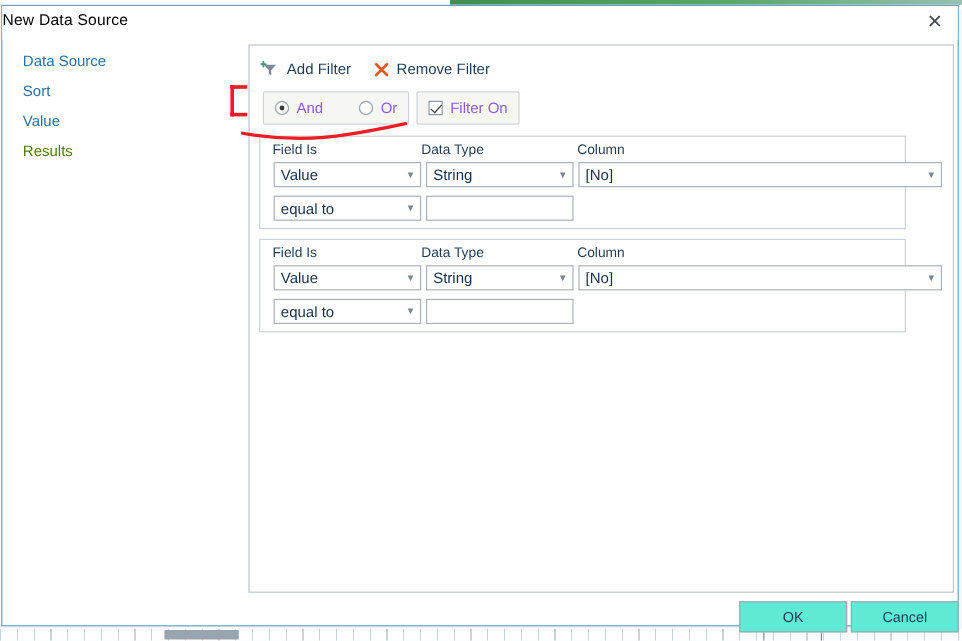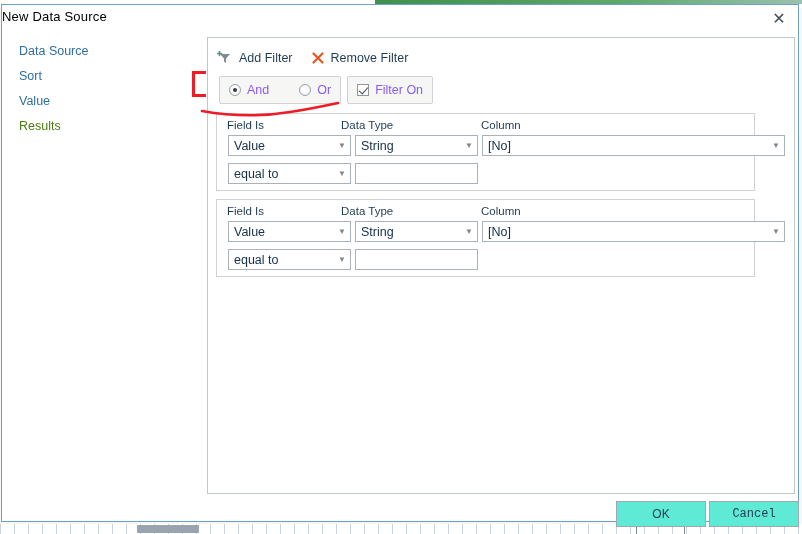--- a/index.html
+++ b/index.html
@@ -248,21 +248,21 @@
     width: 16px;
     text-align: center;
     color: #7d878f;
     font-size: 8px;
     line-height: 1;
   }
   .ctl.textbox { cursor: text; }
 
   
   .c-field-label { left: 10px;  top: 5px; }
-  .c-type-label  { left: 124px; top: 5px; }
+  .c-type-label  { left: 134px; top: 5px; }
   .c-col-label   { left: 264px; top: 5px; }
 
   .c-field   { left: 11px;  top: 21px;  width: 123px; }
   .c-type    { left: 138px; top: 21px;  width: 123px; }
   .c-column  { left: 265px; top: 21px;  width: 303px; }
   .c-op      { left: 11px;  top: 49px;  width: 123px; }
   .c-value   { left: 138px; top: 49px;  width: 123px; }
 
   
   .footer-btn {
@@ -272,21 +272,21 @@
     border: 1px solid #9fa8b0;
     background: #5eead4;
     color: #1f3b54;
     font-size: 12px;
     line-height: 24px;
     text-align: center;
     box-sizing: border-box;
     cursor: pointer;
   }
   #ok-btn { left: 614px; }
-  #cancel-btn { left: 707px; font-family: Liberation Mono, monospace; }
+  #cancel-btn { left: 707px; }
 
   
   #anno-bracket {
     position: absolute;
     left: 192px; top: 71px;
     width: 14px; height: 26px;
     border: 3px solid #ee1c25;
     border-right: none;
     box-sizing: border-box;
     pointer-events: none;

